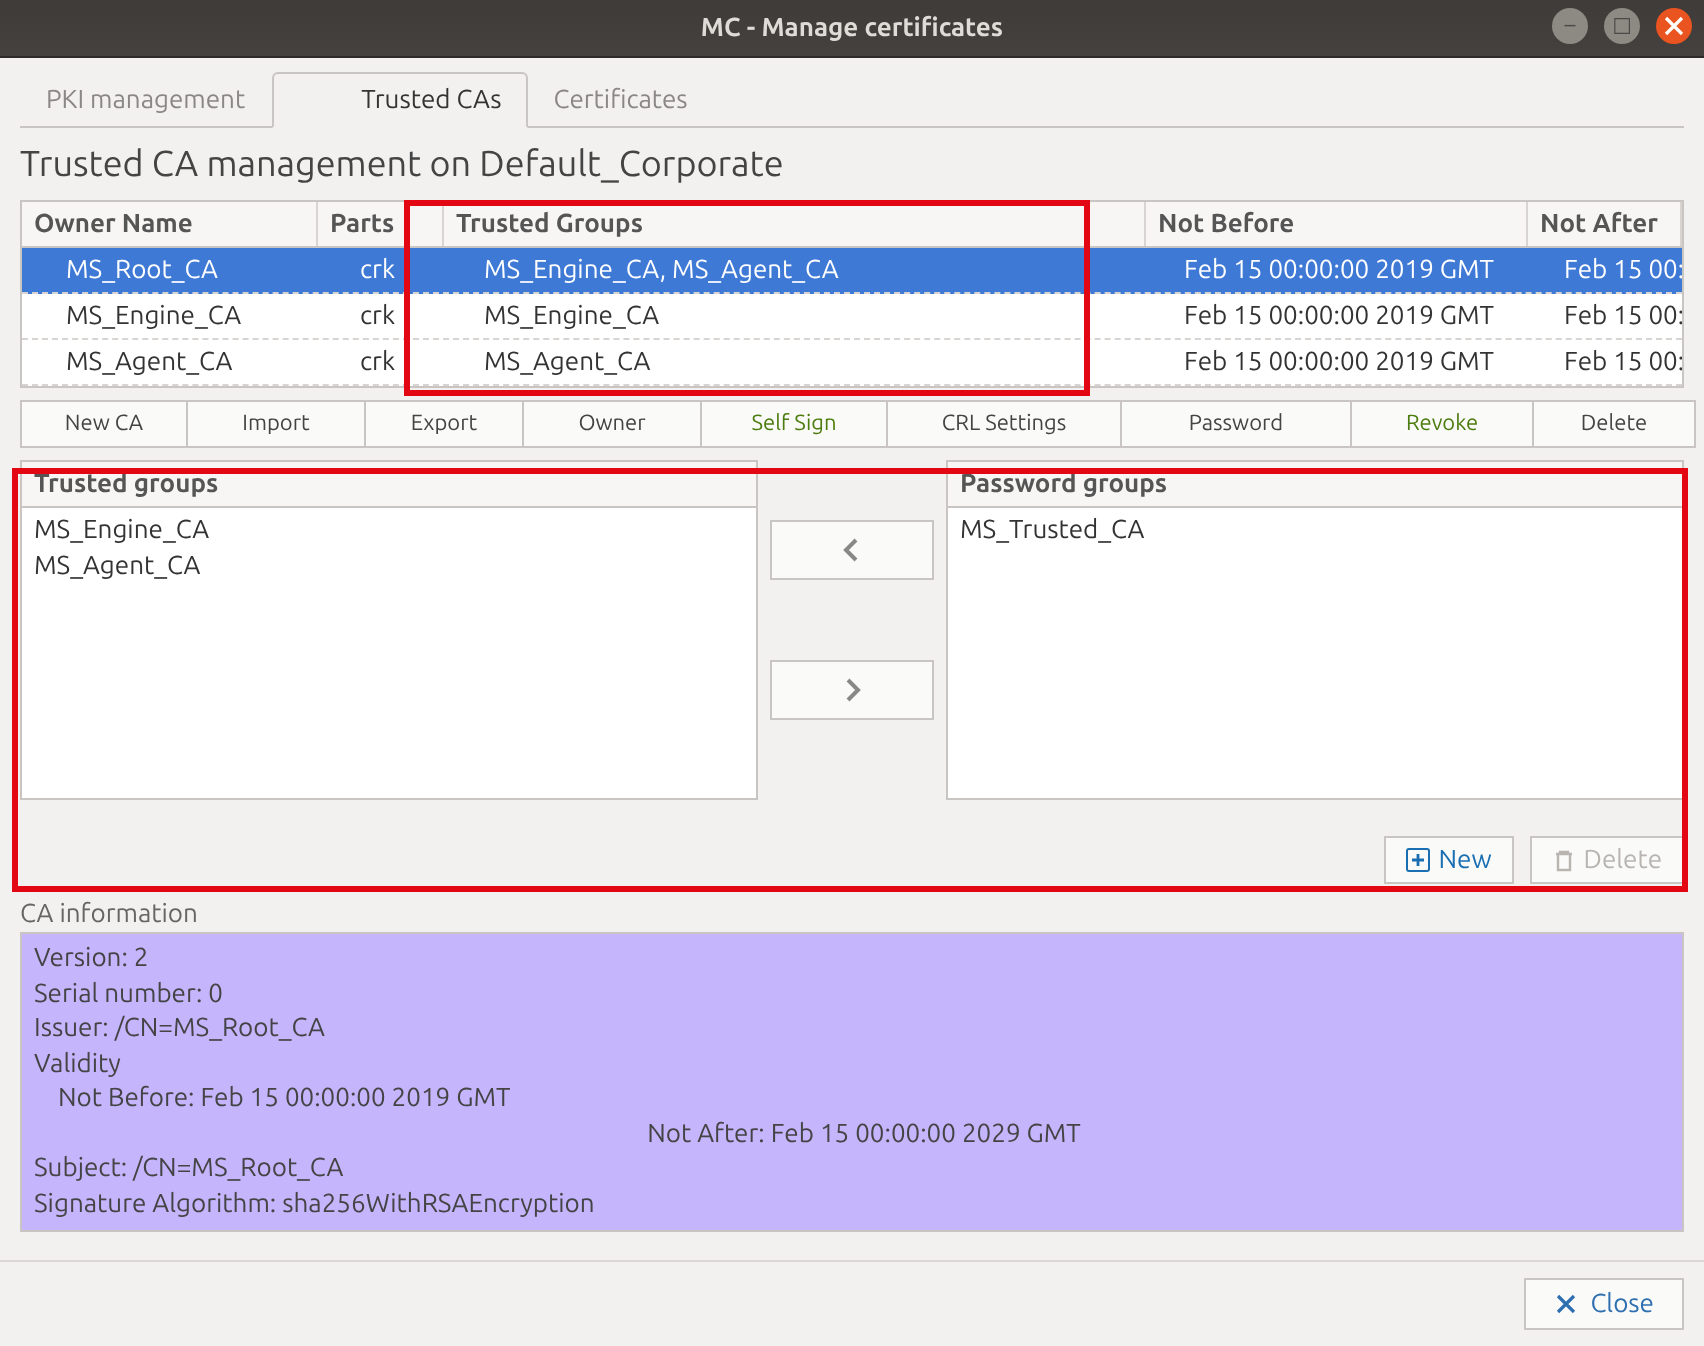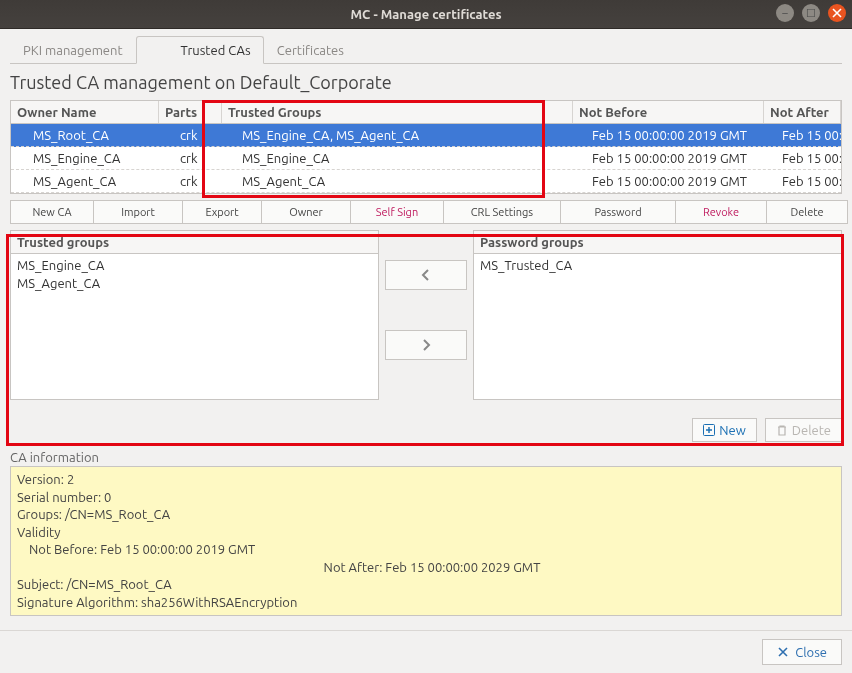--- a/index.html
+++ b/index.html
@@ -22,35 +22,35 @@
   .tr:last-child{border-bottom:1px dashed #d7d4d1;}
   .tr.sel{background:#3e79d6;color:#fff;}
   .td{padding:4px 6px;white-space:nowrap;overflow:hidden;}
   .col-cn{width:135px;} .col-parts{width:50px;} .col-tg{width:338px;} .col-nb{width:178px;} .col-na{flex:1;}
   
   .redbox{position:absolute;border:3px solid #e30613;pointer-events:none;box-sizing:border-box;}
   .stage{position:relative;}
   .btnrow{display:flex;margin-top:6px;}
   .btn{flex:0 0 auto;padding:5px 0;text-align:center;background:#fafaf9;border:1px solid #c8c5c2;color:#444;cursor:pointer;font-size:11px;}
   .btn+.btn{border-left:none;}
-  .btn.disabled{color:#be185d;}
+  .btn.disabled{color:#4d7c0f;}
   .btn.w1{width:82px;} .btn.w2{width:88px;} .btn.w3{width:78px;} .btn.w4{width:88px;}
   .btn.w5{width:92px;} .btn.w6{width:116px;} .btn.w7{width:114px;} .btn.w8{width:90px;} .btn.w9{width:80px;}
   .groups{display:flex;margin-top:6px;gap:0;}
   .gpanel{flex:1;border:1px solid #c8c5c2;background:#fff;min-height:168px;display:flex;flex-direction:column;}
   .ghead{padding:4px 6px;background:#f7f6f5;border-bottom:1px solid #c8c5c2;font-weight:600;color:#555;}
   .gbody{padding:2px 0;}
   .gitem{padding:2px 6px;}
   .transfer-mid{width:94px;display:flex;flex-direction:column;align-items:center;justify-content:flex-start;padding-top:30px;gap:40px;}
   .arrowbtn{width:80px;height:28px;border:1px solid #c8c5c2;background:#fafaf9;display:flex;align-items:center;justify-content:center;color:#777;cursor:pointer;}
   .below-groups{display:flex;justify-content:flex-end;gap:8px;margin-top:6px;}
   .smallbtn{border:1px solid #c8c5c2;background:#fafaf9;padding:4px 10px;display:flex;align-items:center;gap:4px;color:#1a6fb3;cursor:pointer;margin-top:12px;}
   .smallbtn.disabled{color:#b8b5b1;}
   .section-label{color:#666;margin-top:8px;}
-  .info{border:1px solid #c8c5c2;background:#fef9c3;margin-top:2px;padding:4px 6px;height:140px;overflow:hidden;font-size:13px;line-height:1.35;color:#444;}
+  .info{border:1px solid #c8c5c2;background:#c4b5fd;margin-top:2px;padding:4px 6px;height:140px;overflow:hidden;font-size:13px;line-height:1.35;color:#444;}
   .footer{display:flex;justify-content:flex-end;padding:8px 10px;border-top:1px solid #dad7d4;}
   .closebtn{border:1px solid #c8c5c2;background:#fafaf9;padding:5px 14px;display:flex;align-items:center;gap:6px;color:#2e6fb0;cursor:pointer;}
   svg{display:block;}
 </style>
 </head>
 <body>
 
 <div class="window">
 
   <div class="titlebar">
@@ -169,21 +169,21 @@
         </div>
       </div>
 
       <div class="redbox" style="left:-4px;top:134px;width:838px;height:212px;"></div>
     </div>
 
     <div class="section-label">CA information</div>
     <div class="info" id="ca-info">
         <div>Version: 2</div>
         <div>Serial number: 0</div>
-        <div>Groups: /CN=MS_Root_CA</div>
+        <div>Issuer: /CN=MS_Root_CA</div>
         <div>Validity</div>
         <div style="padding-left: 12px;">  Not Before: Feb 15 00:00:00 2019 GMT</div>
         <div style="padding-left: 12px; text-align: center;">  Not After: Feb 15 00:00:00 2029 GMT</div>
         <div>Subject: /CN=MS_Root_CA</div>
         <div>Signature Algorithm: sha256WithRSAEncryption</div>
       </div>
   </div>
 
   <div class="footer">
     <div class="closebtn">

